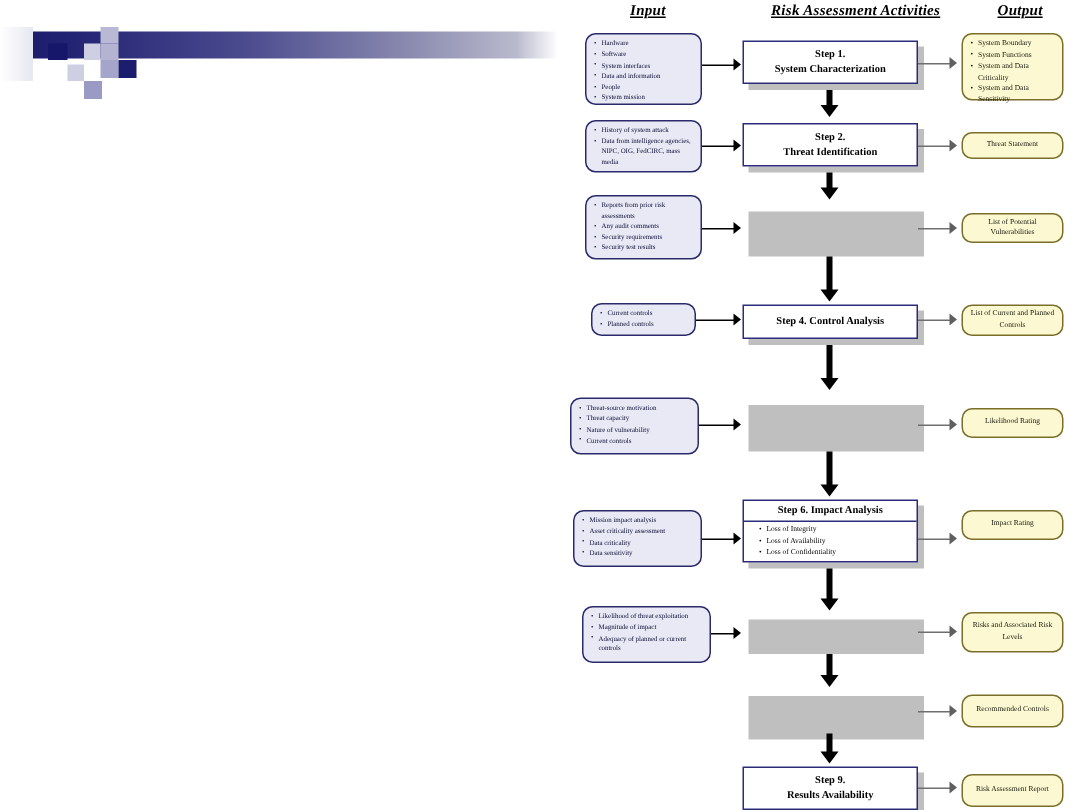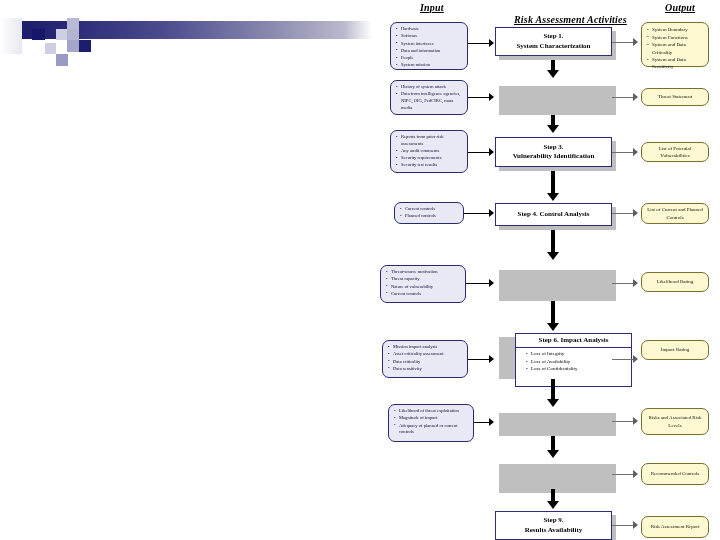--- a/index.html
+++ b/index.html
@@ -87,21 +87,21 @@
   <div class="sq" style="left:45px;top:43px;width:11px;height:11px;background:#cfcfe4;"></div>
   <div class="sq" style="left:56px;top:29px;width:11px;height:11px;background:#cfcfe4;"></div>
   <div class="sq" style="left:56px;top:54px;width:12px;height:12px;background:#9a9ac4;"></div>
   <div class="sq" style="left:67px;top:18px;width:12px;height:11px;background:#b9b9d6;"></div>
   <div class="sq" style="left:67px;top:29px;width:12px;height:11px;background:#b4b4d2;"></div>
   <div class="sq" style="left:67px;top:40px;width:12px;height:12px;background:#a5a5cb;"></div>
   <div class="sq" style="left:79px;top:40px;width:12px;height:12px;background:#1d1d6e;"></div>
   <div class="sq" style="left:0px;top:18px;width:22px;height:36px;background:linear-gradient(to right,#ffffff,#e7e7f1);"></div>
 
   <div class="col-head" style="left:403px;top:2px;">Input</div>
-  <div class="col-head" style="left:497px;top:14px;">Risk Assessment Activities</div>
+  <div class="col-head" style="left:497px;top:2px;">Risk Assessment Activities</div>
   <div class="col-head" style="left:648px;top:2px;">Output</div>
 
   <div class="node inbox" style="left:390px;top:22px;width:78px;height:48px;">
     <ul>
       <li>Hardware</li>
       <li>Software</li>
       <li>System interfaces</li>
       <li>Data and information</li>
       <li>People</li>
       <li>System mission</li>
@@ -133,44 +133,44 @@
   <div class="node inbox" style="left:390px;top:80px;width:78px;height:35px;">
     <ul>
       <li>History of system attack</li>
       <li>Data from intelligence agencies, NIPC, OIG, FedCIRC, mass media</li>
     </ul>
   </div>
   <div class="hline" style="left:468px;top:97px;width:22px;"></div>
   <div class="arrow-r" style="left:489px;top:93px;"></div>
 
   <div class="shadow" style="left:499px;top:86px;width:117px;height:29px;"></div>
+  <div class="node stepbox" style="left:495px;top:82px;width:117px;height:29px;">
+    <div class="ttl">Step 2.</div>
+    <div class="ttl">Threat Identification</div>
+  </div>
 
   <div class="hline grey" style="left:612px;top:97px;width:22px;"></div>
   <div class="arrow-r grey" style="left:633px;top:93px;"></div>
   <div class="node outbox" style="left:641px;top:88px;width:68px;height:18px;">Threat Statement</div>
 
   <div class="vline" style="left:551px;top:115px;height:12px;"></div>
   <div class="arrow-d" style="left:547px;top:125px;"></div>
 
   <div class="node inbox" style="left:390px;top:130px;width:78px;height:43px;">
     <ul>
       <li>Reports from prior risk assessments</li>
       <li>Any audit comments</li>
       <li>Security requirements</li>
       <li>Security test results</li>
     </ul>
   </div>
   <div class="hline" style="left:468px;top:152px;width:22px;"></div>
   <div class="arrow-r" style="left:489px;top:148px;"></div>
 
   <div class="shadow" style="left:499px;top:141px;width:117px;height:30px;"></div>
-  <div class="node stepbox" style="left:495px;top:137px;width:117px;height:30px;">
-    <div class="ttl">Step 3.</div>
-    <div class="ttl">Vulnerability Identification</div>
-  </div>
 
   <div class="hline grey" style="left:612px;top:152px;width:22px;"></div>
   <div class="arrow-r grey" style="left:633px;top:148px;"></div>
   <div class="node outbox" style="left:641px;top:142px;width:68px;height:20px;">List of Potential Vulnerabilities</div>
 
   <div class="vline" style="left:551px;top:171px;height:24px;"></div>
   <div class="arrow-d" style="left:547px;top:193px;"></div>
 
   <div class="node inbox" style="left:394px;top:202px;width:70px;height:22px;">
     <ul>
@@ -218,21 +218,21 @@
       <li>Mission impact analysis</li>
       <li>Asset criticality assessment</li>
       <li>Data criticality</li>
       <li>Data sensitivity</li>
     </ul>
   </div>
   <div class="hline" style="left:468px;top:359px;width:22px;"></div>
   <div class="arrow-r" style="left:489px;top:355px;"></div>
 
   <div class="shadow" style="left:499px;top:337px;width:117px;height:42px;"></div>
-  <div class="node stepbox with-list" style="left:495px;top:333px;width:117px;height:54px;margin-left:20px;">
+  <div class="node stepbox with-list" style="left:495px;top:333px;width:117px;height:42px;">
     <div class="ttl">Step 6.  Impact Analysis</div>
     <ul>
       <li>Loss of Integrity</li>
       <li>Loss of Availability</li>
       <li>Loss of Confidentiality</li>
     </ul>
   </div>
 
   <div class="hline grey" style="left:612px;top:359px;width:22px;"></div>
   <div class="arrow-r grey" style="left:633px;top:355px;"></div>

